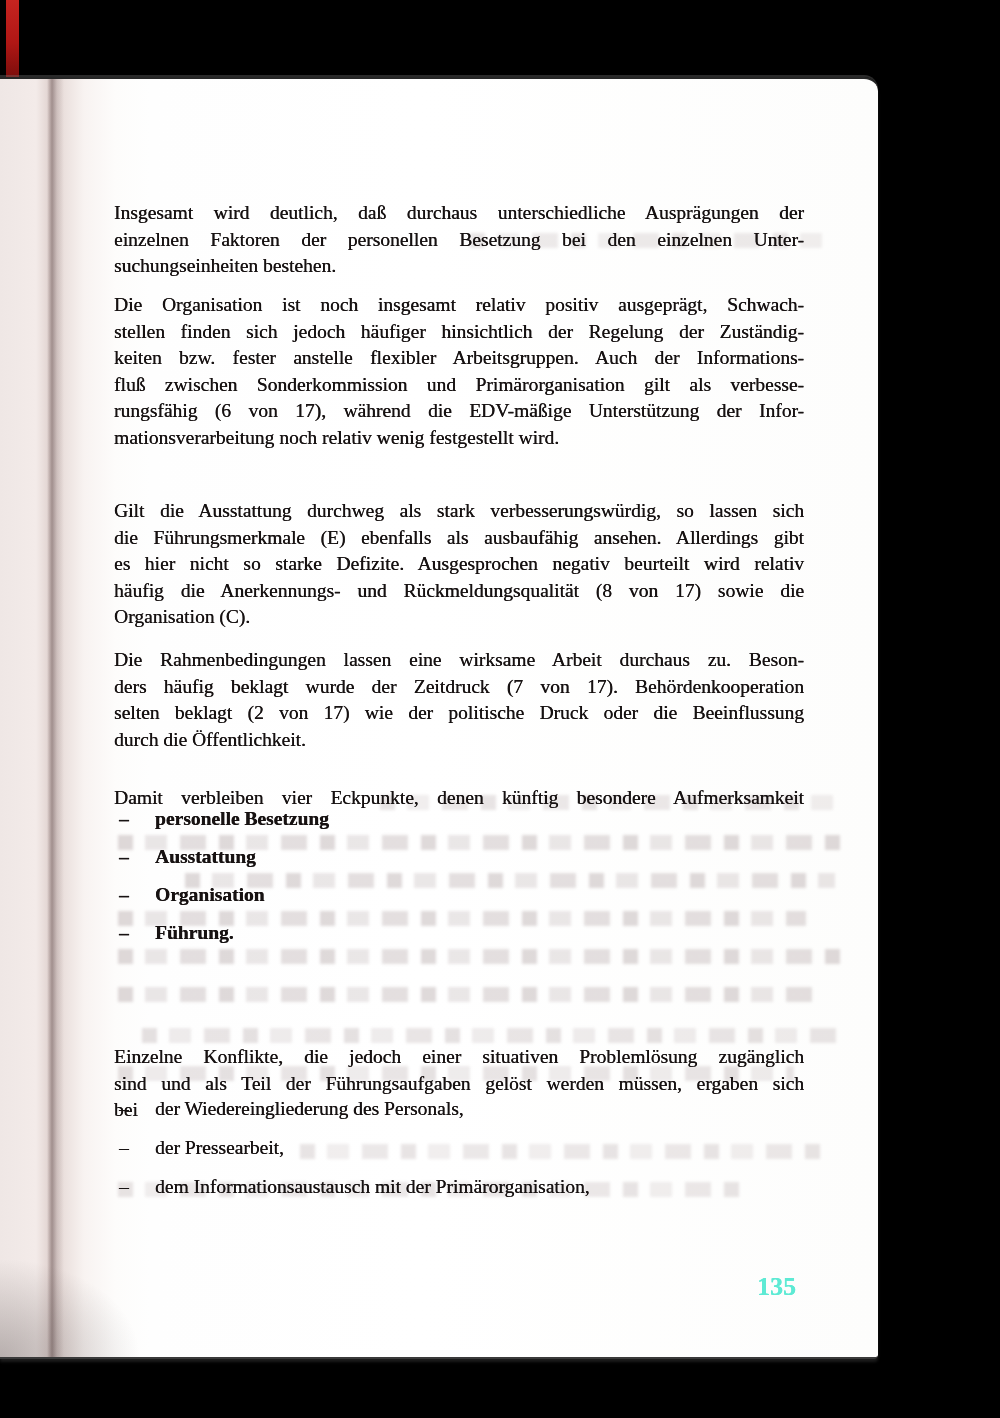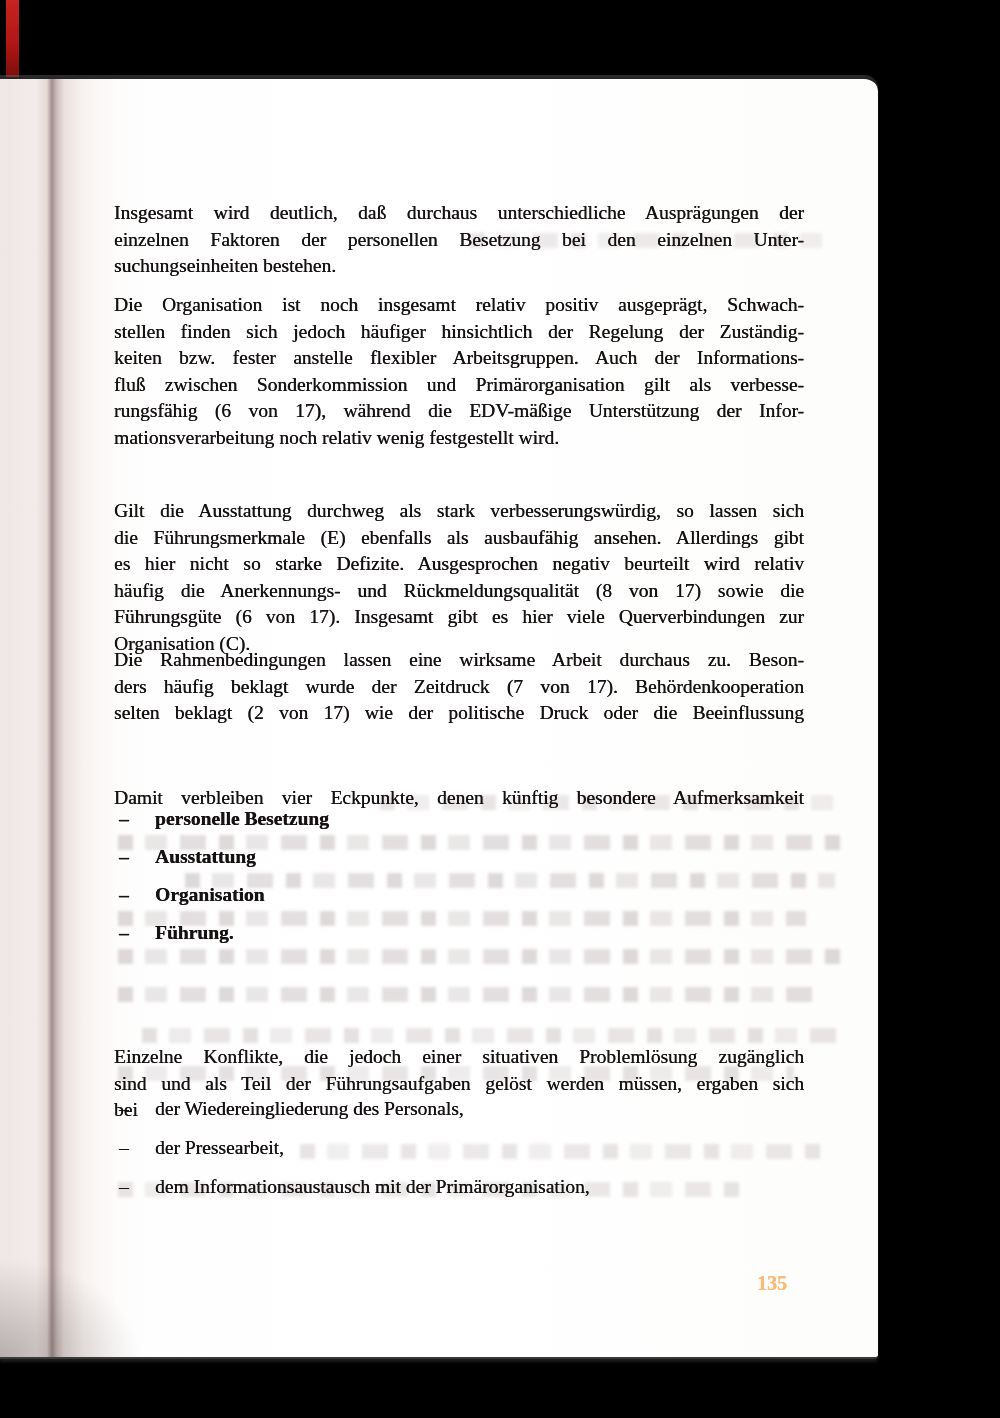--- a/index.html
+++ b/index.html
@@ -19,22 +19,22 @@
   
   .textlayer{position:absolute;inset:0;color:#171212;}
   .para{position:absolute;left:114px;width:690px;font-size:19.5px;line-height:26.5px;
         text-shadow:0.3px 0 0 currentColor;}
   .para .line{text-align:justify;text-align-last:justify;}
   .para .line.last{text-align:center;text-align-last:left;}
   .list .row{position:absolute;left:114px;width:690px;display:flex;font-size:19.5px;line-height:26px;
              text-shadow:0.3px 0 0 currentColor;}
   .list .dash{width:36px;flex:0 0 36px;padding-left:5px;}
   .list.bold .row{font-weight:bold;}
-  .page-number{position:absolute;left:757px;top:1272px;font-size:20px;font-weight:bold;
-               color:#fdba74;text-shadow:0.3px 0 0 currentColor;}
+  .page-number{position:absolute;left:757px;top:1272px;font-size:26px;font-weight:bold;
+               color:#5eead4;text-shadow:0.3px 0 0 currentColor;}
   
   .ghosts i{position:absolute;display:block;height:15px;opacity:.42;filter:blur(1.4px);
             background:repeating-linear-gradient(90deg,
               rgba(128,106,108,.60) 0 15px, rgba(128,106,108,0) 15px 27px,
               rgba(128,106,108,.38) 27px 49px, rgba(128,106,108,0) 49px 62px,
               rgba(128,106,108,.50) 62px 88px, rgba(128,106,108,0) 88px 101px);}
   .ghosts i:nth-of-type(1){top:233px;left:470px;width:355px;opacity:.28;}
   .ghosts i:nth-of-type(2){top:795px;left:380px;width:465px;opacity:.30;}
   .ghosts i:nth-of-type(3){top:835px;left:118px;width:728px;}
   .ghosts i:nth-of-type(4){top:873px;left:185px;width:650px;}
@@ -81,27 +81,27 @@
           <div class="line">keiten bzw. fester anstelle flexibler Arbeitsgruppen. Auch der Informations-</div>
           <div class="line">fluß zwischen Sonderkommission und Primärorganisation gilt als verbesse-</div>
           <div class="line">rungsfähig (6 von 17), während die EDV-mäßige Unterstützung der Infor-</div>
           <div class="line last">mationsverarbeitung noch relativ wenig festgestellt wird.</div>
         </div>
         <div class="para" style="top: 450px; margin-top: 48px;">
           <div class="line">Gilt die Ausstattung durchweg als stark verbesserungswürdig, so lassen sich</div>
           <div class="line">die Führungsmerkmale (E) ebenfalls als ausbaufähig ansehen. Allerdings gibt</div>
           <div class="line">es hier nicht so starke Defizite. Ausgesprochen negativ beurteilt wird relativ</div>
           <div class="line">häufig die Anerkennungs- und Rückmeldungsqualität (8 von 17) sowie die</div>
-          <div class="line">Führungsgüte (6 von 17). Insgesamt gibt es hier viele Querverbindungen zur</div>
           <div class="line last">Organisation (C).</div>
         </div>
         <div class="para" style="top: 604px; margin-top: 43px;">
           <div class="line">Die Rahmenbedingungen lassen eine wirksame Arbeit durchaus zu. Beson-</div>
           <div class="line">ders häufig beklagt wurde der Zeitdruck (7 von 17). Behördenkooperation</div>
           <div class="line">selten beklagt (2 von 17) wie der politische Druck oder die Beeinflussung</div>
+          <div class="line last">durch die Öffentlichkeit.</div>
         </div>
         <div class="para" style="top: 772px; margin-top: 13px;">
           <div class="line">Damit verbleiben vier Eckpunkte, denen künftig besondere Aufmerksamkeit</div>
         </div>
         <div class="para" style="top: 1008px; margin-top: 36px;">
           <div class="line">Einzelne Konflikte, die jedoch einer situativen Problemlösung zugänglich</div>
           <div class="line">sind und als Teil der Führungsaufgaben gelöst werden müssen, ergaben sich</div>
           <div class="line last">bei</div>
         </div>
       </div>

